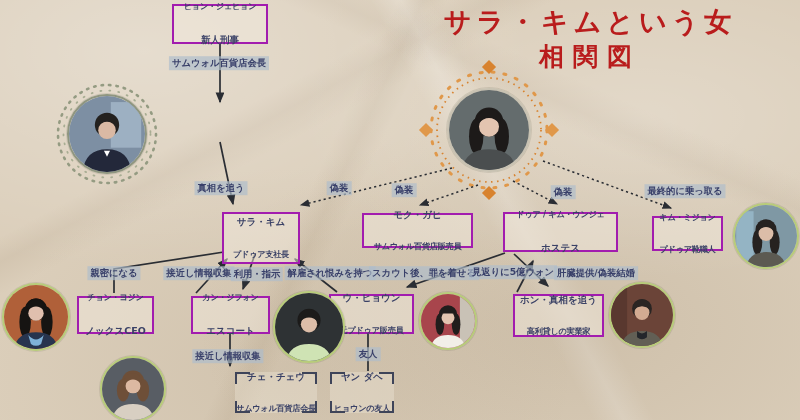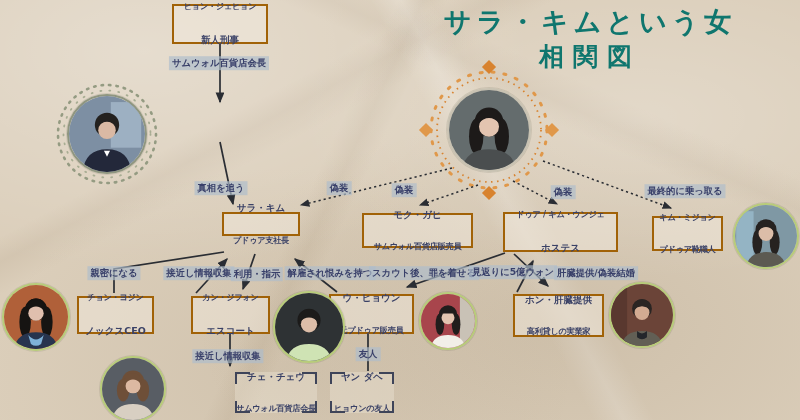--- a/index.html
+++ b/index.html
@@ -12,26 +12,26 @@
       radial-gradient(ellipse at 70% 78%, rgba(125,102,70,.14), transparent 46%),
       radial-gradient(ellipse at 35% 90%, rgba(125,102,70,.10), transparent 40%),
       linear-gradient(115deg, transparent 40%, rgba(128,104,72,.09) 42.5%, transparent 45%),
       linear-gradient(62deg, transparent 58%, rgba(255,255,255,.20) 61%, transparent 64%),
       linear-gradient(152deg, transparent 28%, rgba(120,95,65,.08) 31%, transparent 35%),
       linear-gradient(24deg, transparent 70%, rgba(120,95,65,.07) 73%, transparent 77%),
       #dbceba;
   }
   .stage{position:absolute;inset:0;}
   svg.lines{position:absolute;left:0;top:0;z-index:1;}
-  .title{position:absolute;left:440px;top:6px;width:300px;text-align:center;z-index:4;color:#0f766e;}
+  .title{position:absolute;left:440px;top:6px;width:300px;text-align:center;z-index:4;color:#b91c1c;}
   .title .t1{font-size:27px;font-weight:700;letter-spacing:5px;line-height:1.15;}
   .title .t2{font-size:25px;font-weight:700;letter-spacing:9px;margin-top:3px;}
   .node{
     position:absolute;z-index:2;display:flex;flex-direction:column;justify-content:center;align-items:center;
-    border:2px solid #a16207;background:rgba(241,234,221,.50);
+    border:2px solid #a21caf;background:rgba(241,234,221,.50);
     color:#3a4166;text-align:center;line-height:1.45;box-sizing:border-box;
   }
   .node .nm{font-size:9.5px;font-weight:700;white-space:nowrap;}
   .node .rl{font-size:9.5px;font-weight:700;white-space:nowrap;margin-top:20px;}
   .node .xs{font-size:8.2px;letter-spacing:-.3px;}
   .node.bracket{border:none;background:rgba(241,234,221,.35);}
   .corner{position:absolute;width:13px;height:10px;border:2px solid #3e4459;z-index:2;}
   .c-tl{top:0;left:0;border-right:none;border-bottom:none;}
   .c-tr{top:0;right:0;border-left:none;border-bottom:none;}
   .c-bl{bottom:0;left:0;border-right:none;border-top:none;}
@@ -97,21 +97,21 @@
 
   <div class="title">
     <div class="t1">サラ・キムという女</div>
     <div class="t2">相関図</div>
   </div>
 
   <div class="node" style="left:172px;top:4px;width:96px;height:40px;">
     <div class="nm xs">ヒョン・ジェヒョン</div>
     <div class="rl">新人刑事</div>
   </div>
-  <div class="node" style="left:222px;top:212px;width:78px;height:24px;">
+  <div class="node" style="left:222px;top:212px;width:78px;height:52px;">
     <div class="nm">サラ・キム</div>
     <div class="rl xs">プドゥア支社長</div>
   </div>
   <div class="node" style="left:362px;top:213px;width:111px;height:35px;">
     <div class="nm">モク・ガヒ</div>
     <div class="rl xs">サムウォル百貨店販売員</div>
   </div>
   <div class="node" style="left:503px;top:212px;width:115px;height:40px;">
     <div class="nm xs">ドゥア / キム・ウンジェ</div>
     <div class="rl">ホステス</div>
@@ -126,21 +126,21 @@
   </div>
   <div class="node" style="left:191px;top:296px;width:79px;height:38px;">
     <div class="nm xs">カン・ジフォン</div>
     <div class="rl">エスコート</div>
   </div>
   <div class="node" style="left:329px;top:294px;width:85px;height:40px;">
     <div class="nm">ウ・ヒョウン</div>
     <div class="rl xs">元プドゥア販売員</div>
   </div>
   <div class="node" style="left:513px;top:294px;width:91px;height:43px;">
-    <div class="nm">ホン・肝臓提供</div>
+    <div class="nm">ホン・真相を追う</div>
     <div class="rl xs">高利貸しの実業家</div>
   </div>
   <div class="node bracket" style="left:235px;top:372px;width:82px;height:41px;border-radius:10px;">
     <span class="corner c-tl"></span>
     <span class="corner c-tr"></span>
     <span class="corner c-bl"></span>
     <span class="corner c-br"></span>
     <div class="nm">チェ・チェウ</div>
     <div class="rl xs">サムウォル百貨店会長</div>
   </div>

